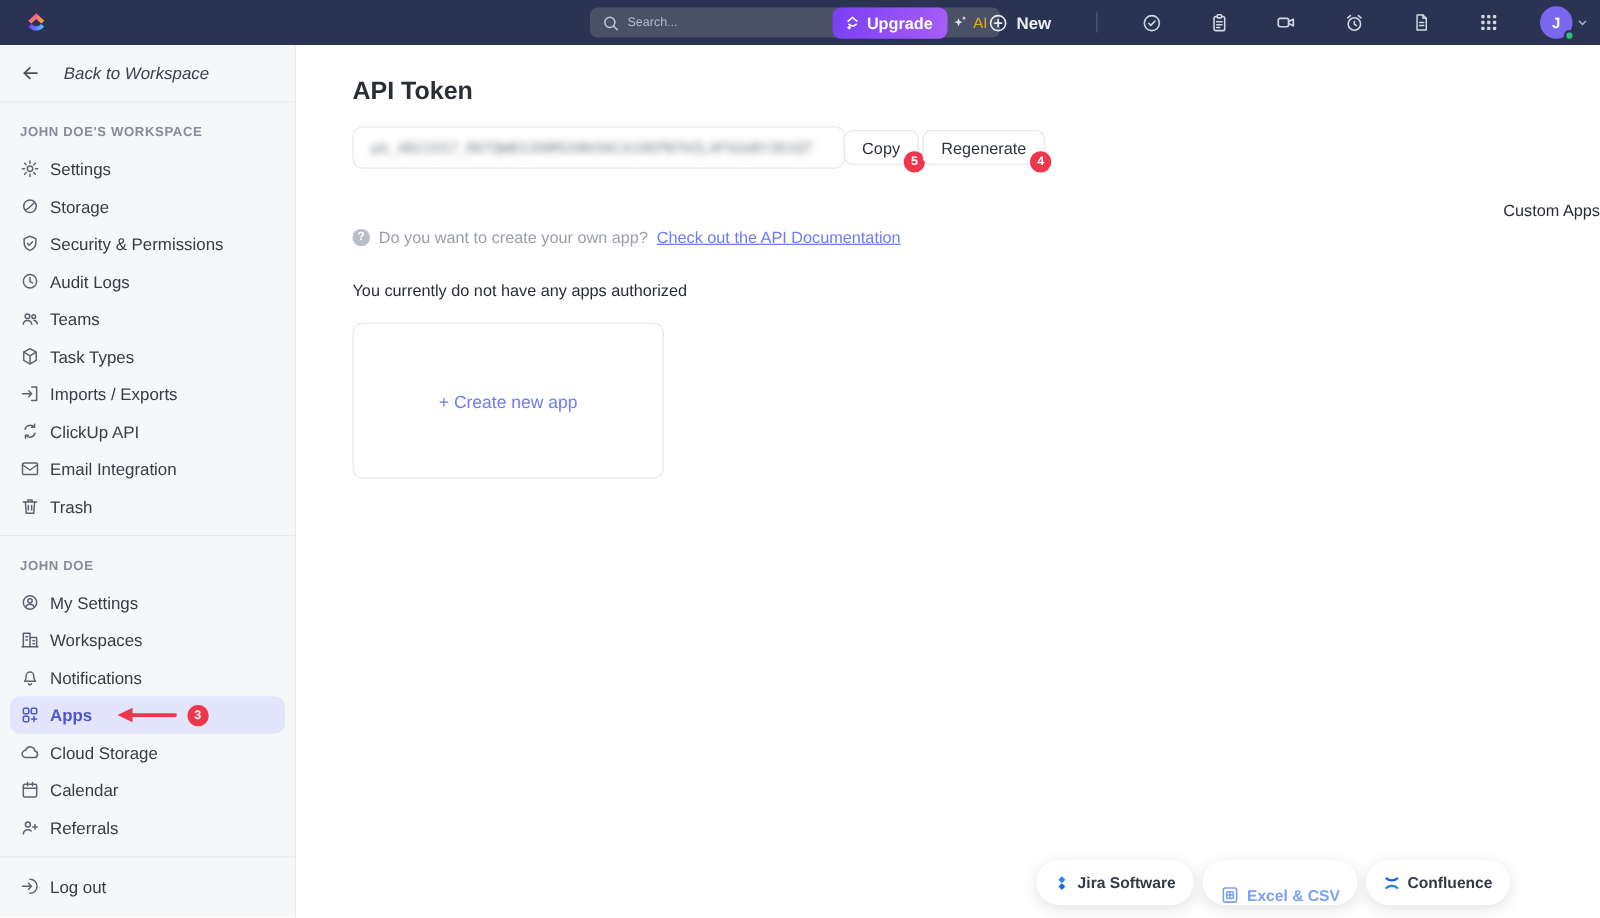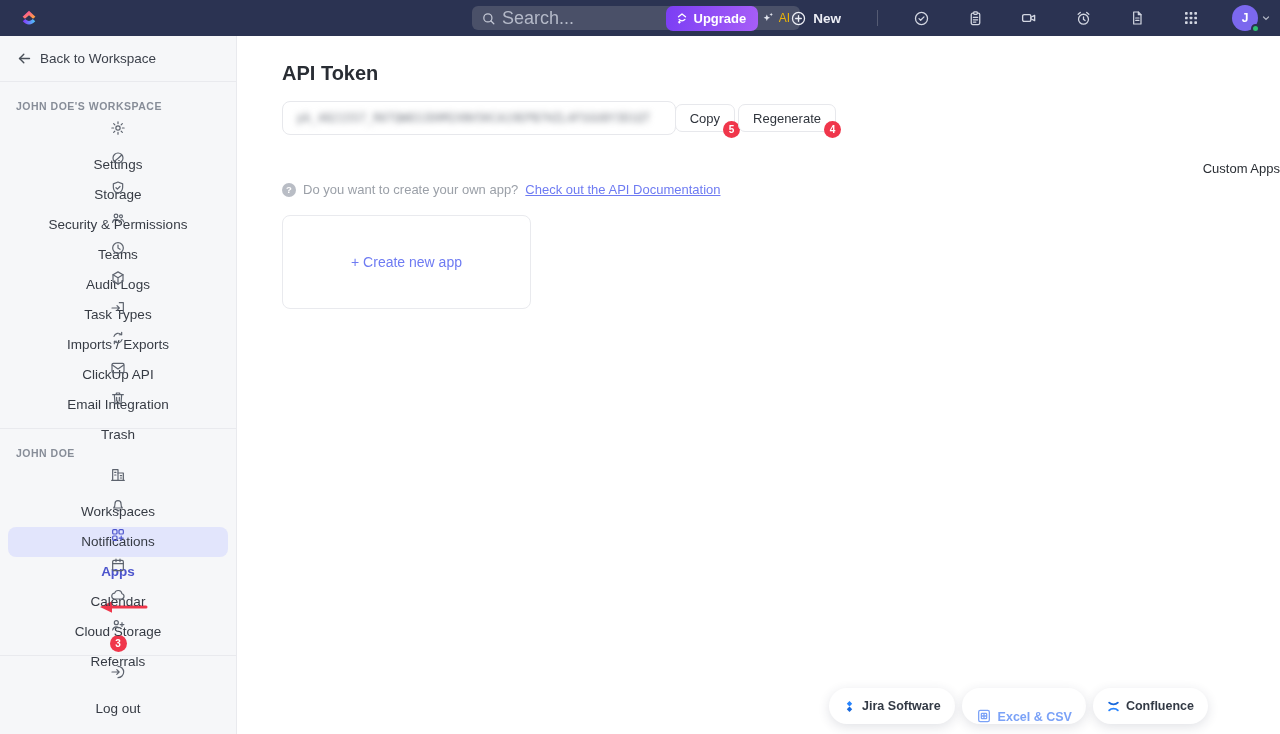--- a/index.html
+++ b/index.html
@@ -6,21 +6,21 @@
   html,body { width:1280px; height:734px; overflow:hidden; background:#fff;
     font-family:"Liberation Sans", sans-serif; }
 
   
   .topbar { position:relative; height:36px; background:#2b3352; display:flex;
     align-items:center; padding:0 10px; color:#e7eaf3; }
   .logo { width:22px; height:22px; margin-left:8px; cursor:pointer; }
   .searchwrap { position:absolute; left:472px; top:6px; width:328px; height:24px;
     background:#4a5068; border-radius:6px; display:flex; align-items:center; }
   .searchwrap input { flex:1; background:transparent; border:none; outline:none;
-    color:#c3c7d4; font-size:18px; padding-left:6px;
+    color:#c3c7d4; font-size:10px; padding-left:6px;
     font-family:"Liberation Sans", sans-serif; }
   .searchwrap input::placeholder { color:#b4b9c8; }
   .search-ico { margin-left:9px; display:flex; }
   .ai-seg { display:flex; align-items:center; gap:4px; padding:0 10px; height:16px;
     border-left:1px solid #5d6379; color:#eab308; font-size:12px; cursor:pointer; }
   .tb-right { position:absolute; right:8px; top:0; height:36px; display:flex;
     align-items:center; gap:24px;margin-left:28px; }
   .upgrade-btn { display:flex; align-items:center; gap:5px; height:25px;
     padding:0 12px 0 9px; border-radius:7px; border:none; cursor:pointer;
     background:linear-gradient(100deg,#7b3ef4 0%,#a75ef7 100%);
@@ -38,28 +38,28 @@
     display:flex; align-items:center; justify-content:center; }
   .status-dot { position:absolute; right:-2px; bottom:-2px; width:9px; height:9px;
     border-radius:50%; background:#2fbf71; border:2px solid #2b3352; }
 
   
   .shell { display:flex; height:698px; }
 
   
   .sidebar { width:237px; height:100%; background:#f6f7f9;
     border-right:1px solid #e9eaee; font-size:13.5px; color:#363b44; flex:none; }
-  .back-row { height:46px; display:flex; align-items:center; gap:7px;
-    padding:0 16px; border-bottom:1px solid #e9eaee; cursor:pointer; color:#3c414b; }
+  .back-row { height:46px; display:flex; align-items:center; gap:18px;
+    padding:0 16px; border-bottom:1px solid #e9eaee; cursor:pointer; color:#3c414b;font-style:italic; }
   .side-section { padding:8px 0 8px; border-bottom:1px solid #e9eaee; }
   .side-section.last { border-bottom:none; }
   .side-header { padding:10px 16px 8px; font-size:10.5px; font-weight:700;
     letter-spacing:.5px; color:#878d98; }
-  .side-item { height:30px; display:flex; align-items:center; gap:21px;
-    padding:0 16px; cursor:pointer; color:#363b44;flex-direction:column; }
+  .side-item { height:30px; display:flex; align-items:center; gap:8px;
+    padding:0 16px; cursor:pointer; color:#363b44; }
   .side-item .sicn { display:flex; color:#5d636e; flex:none; }
   .side-item.active { margin:0 8px; padding:0 8px; border-radius:8px;
     background:#e2e5fc; color:#4d55cd; font-weight:600;text-align:center; }
   .side-item.active .sicn { color:#4d55cd; }
   .anno-arrow { margin-left:10px; display:flex; }
   .badge { min-width:17px; height:17px; border-radius:50%; background:#f0364b;
     color:#fff; font-size:10px; font-weight:700; display:flex; align-items:center;
     justify-content:center; flex:none; }
 
   
@@ -77,21 +77,21 @@
   .tok-btn.regen { margin-left:3px; }
   .tok-btn .badge { position:absolute; right:-6px; bottom:-7px; }
   .custom-apps-label { margin-top:26px; font-size:13px; color:#2a2e34;text-align:right; }
   .help-line { margin-top:6px; display:flex; align-items:center; gap:7px;
     font-size:13px; color:#9ba0a8; }
   .help-circle { width:14px; height:14px; border-radius:50%; background:#b9bdc5;
     color:#fff; font-size:9.5px; font-weight:700; display:flex; align-items:center;
     justify-content:center; flex:none; }
   .api-link { color:#6e7bf2; text-decoration:underline; cursor:pointer; }
   .empty-text { margin-top:28px; font-size:13px; color:#2a2e34; }
-  .create-card { margin-top:18px; width:249px; height:94px; border:1px solid #e9eaee;
+  .create-card { margin-top:18px; width:249px; height:125px; border:1px solid #e9eaee;
     border-radius:8px; background:#fff; display:flex; align-items:center;
     justify-content:center; cursor:pointer; }
   .create-label { font-size:14px; color:#6e7bf2; }
 
   
   .footer-pills { position:absolute; right:72px; bottom:10px; display:flex; gap:7px; }
   .pill { height:36px; display:flex; align-items:center; gap:6px; padding:0 14px;
     background:#fff; border:none; border-radius:18px; cursor:pointer;
     box-shadow:0 3px 12px rgba(40,50,80,.14); font-size:12.5px; font-weight:600;
     color:#333a45; font-family:"Liberation Sans", sans-serif; }
@@ -250,41 +250,41 @@
             <path d="M12 3l7 2.8v5c0 4.6-3 7.7-7 9.2-4-1.5-7-4.6-7-9.2v-5z"></path>
               <path d="M9 11.6l2.1 2.1 3.9-4"></path>
           </svg>
         </span>
         <span>Security &amp; Permissions</span>
       </div>
 
       <div class="side-item">
         <span class="sicn">
           <svg width="16" height="16" viewBox="0 0 24 24" fill="none" stroke="currentColor" stroke-width="1.8" stroke-linecap="round">
+            <circle cx="12" cy="12" r="8"></circle>
+              <path d="M12 7.5V12l3 2"></path>
+          </svg>
+        </span>
+        <span>Audit Logs</span>
+      </div>
+
+      <div class="side-item">
+        <span class="sicn">
+          <svg width="16" height="16" viewBox="0 0 24 24" fill="none" stroke="currentColor" stroke-width="1.8" stroke-linecap="round">
             <circle cx="9" cy="9" r="2.8"></circle>
               <path d="M3.8 18.5c.6-3 2.6-4.5 5.2-4.5s4.6 1.5 5.2 4.5"></path>
             <circle cx="16.5" cy="9.5" r="2.2"></circle>
               <path d="M16.8 14.2c2.1.2 3.5 1.5 3.9 3.8"></path>
           </svg>
         </span>
         <span>Teams</span>
       </div>
 
       <div class="side-item">
         <span class="sicn">
-          <svg width="16" height="16" viewBox="0 0 24 24" fill="none" stroke="currentColor" stroke-width="1.8" stroke-linecap="round">
-            <circle cx="12" cy="12" r="8"></circle>
-              <path d="M12 7.5V12l3 2"></path>
-          </svg>
-        </span>
-        <span>Audit Logs</span>
-      </div>
-
-      <div class="side-item">
-        <span class="sicn">
           <svg width="16" height="16" viewBox="0 0 24 24" fill="none" stroke="currentColor" stroke-width="1.8" stroke-linecap="round" stroke-linejoin="round">
             <path d="M12 2.8l7.5 4.3v9.8L12 21.2l-7.5-4.3V7.1z"></path>
               <path d="M12 11.5l7.5-4.4M12 11.5L4.5 7.1M12 11.5v9.7"></path>
           </svg>
         </span>
         <span>Task Types</span>
       </div>
 
       <div class="side-item">
         <span class="sicn">
@@ -326,20 +326,30 @@
               <path d="M10 11v5.5M14 11v5.5"></path>
           </svg>
         </span>
         <span>Trash</span>
       </div>
     </div>
 
     <div class="side-section">
       <div class="side-header">JOHN DOE</div>
 
+      <div class="side-item">
+        <span class="sicn">
+          <svg width="16" height="16" viewBox="0 0 24 24" fill="none" stroke="currentColor" stroke-width="1.8" stroke-linecap="round">
+            <circle cx="12" cy="12" r="8"></circle>
+              <circle cx="12" cy="10" r="2.6"></circle>
+              <path d="M6.8 17.4c1.1-2.2 3-3.2 5.2-3.2s4.1 1 5.2 3.2"></path>
+          </svg>
+        </span>
+        <span>My Settings</span>
+      </div>
 
       <div class="side-item">
         <span class="sicn">
           <svg width="16" height="16" viewBox="0 0 24 24" fill="none" stroke="currentColor" stroke-width="1.8" stroke-linecap="round" stroke-linejoin="round">
             <path d="M4 20V4h8v16"></path>
               <path d="M12 9h8v11"></path>
               <path d="M2.5 20h19"></path>
               <path d="M7 8h2M7 12h2M15.5 13h2M15.5 16.5h2"></path>
           </svg>
         </span>
@@ -371,34 +381,34 @@
             <path d="M48 7H11" stroke="#f0364b" stroke-width="3" stroke-linecap="round"></path>
             <path d="M14 1.2L2 7l12 5.8z" fill="#f0364b"></path>
           </svg>
         </span>
         <span class="badge">3</span>
       </div>
 
       <div class="side-item">
         <span class="sicn">
           <svg width="16" height="16" viewBox="0 0 24 24" fill="none" stroke="currentColor" stroke-width="1.8" stroke-linecap="round" stroke-linejoin="round">
+            <path d="M7 18h10a4 4 0 0 0 .9-7.9A5.6 5.6 0 0 0 7 9.2 4.4 4.4 0 0 0 7 18z"></path>
+          </svg>
+        </span>
+        <span>Cloud Storage</span>
+      </div>
+
+      <div class="side-item">
+        <span class="sicn">
+          <svg width="16" height="16" viewBox="0 0 24 24" fill="none" stroke="currentColor" stroke-width="1.8" stroke-linecap="round" stroke-linejoin="round">
             <rect x="4" y="5" width="16" height="15.5" rx="2"></rect>
               <path d="M4 10h16M9 3v4M15 3v4"></path>
           </svg>
         </span>
         <span>Calendar</span>
-      </div>
-
-      <div class="side-item">
-        <span class="sicn">
-          <svg width="16" height="16" viewBox="0 0 24 24" fill="none" stroke="currentColor" stroke-width="1.8" stroke-linecap="round" stroke-linejoin="round">
-            <path d="M7 18h10a4 4 0 0 0 .9-7.9A5.6 5.6 0 0 0 7 9.2 4.4 4.4 0 0 0 7 18z"></path>
-          </svg>
-        </span>
-        <span>Cloud Storage</span>
       </div>
 
       <div class="side-item">
         <span class="sicn">
           <svg width="16" height="16" viewBox="0 0 24 24" fill="none" stroke="currentColor" stroke-width="1.8" stroke-linecap="round">
             <circle cx="9.5" cy="8.5" r="3"></circle>
               <path d="M4 19.5c.6-3.1 2.8-4.7 5.5-4.7 1.5 0 2.8.5 3.8 1.4"></path>
             <path d="M18 8.5v5.6M15.2 11.3h5.6"></path>
           </svg>
         </span>
@@ -437,20 +447,21 @@
     </div>
 
     <div class="custom-apps-label">Custom Apps</div>
 
     <div class="help-line">
       <span class="help-circle">?</span>
       <span>Do you want to create your own app?</span>
       <a class="api-link">Check out the API Documentation</a>
     </div>
 
+    <div class="empty-text">You currently do not have any apps authorized</div>
 
     <div class="create-card">
       <span class="create-label">+ Create new app</span>
     </div>
   </div>
 </div>
 
 <div class="footer-pills">
   <button class="pill">
     <svg width="13" height="13" viewBox="0 0 24 24">

